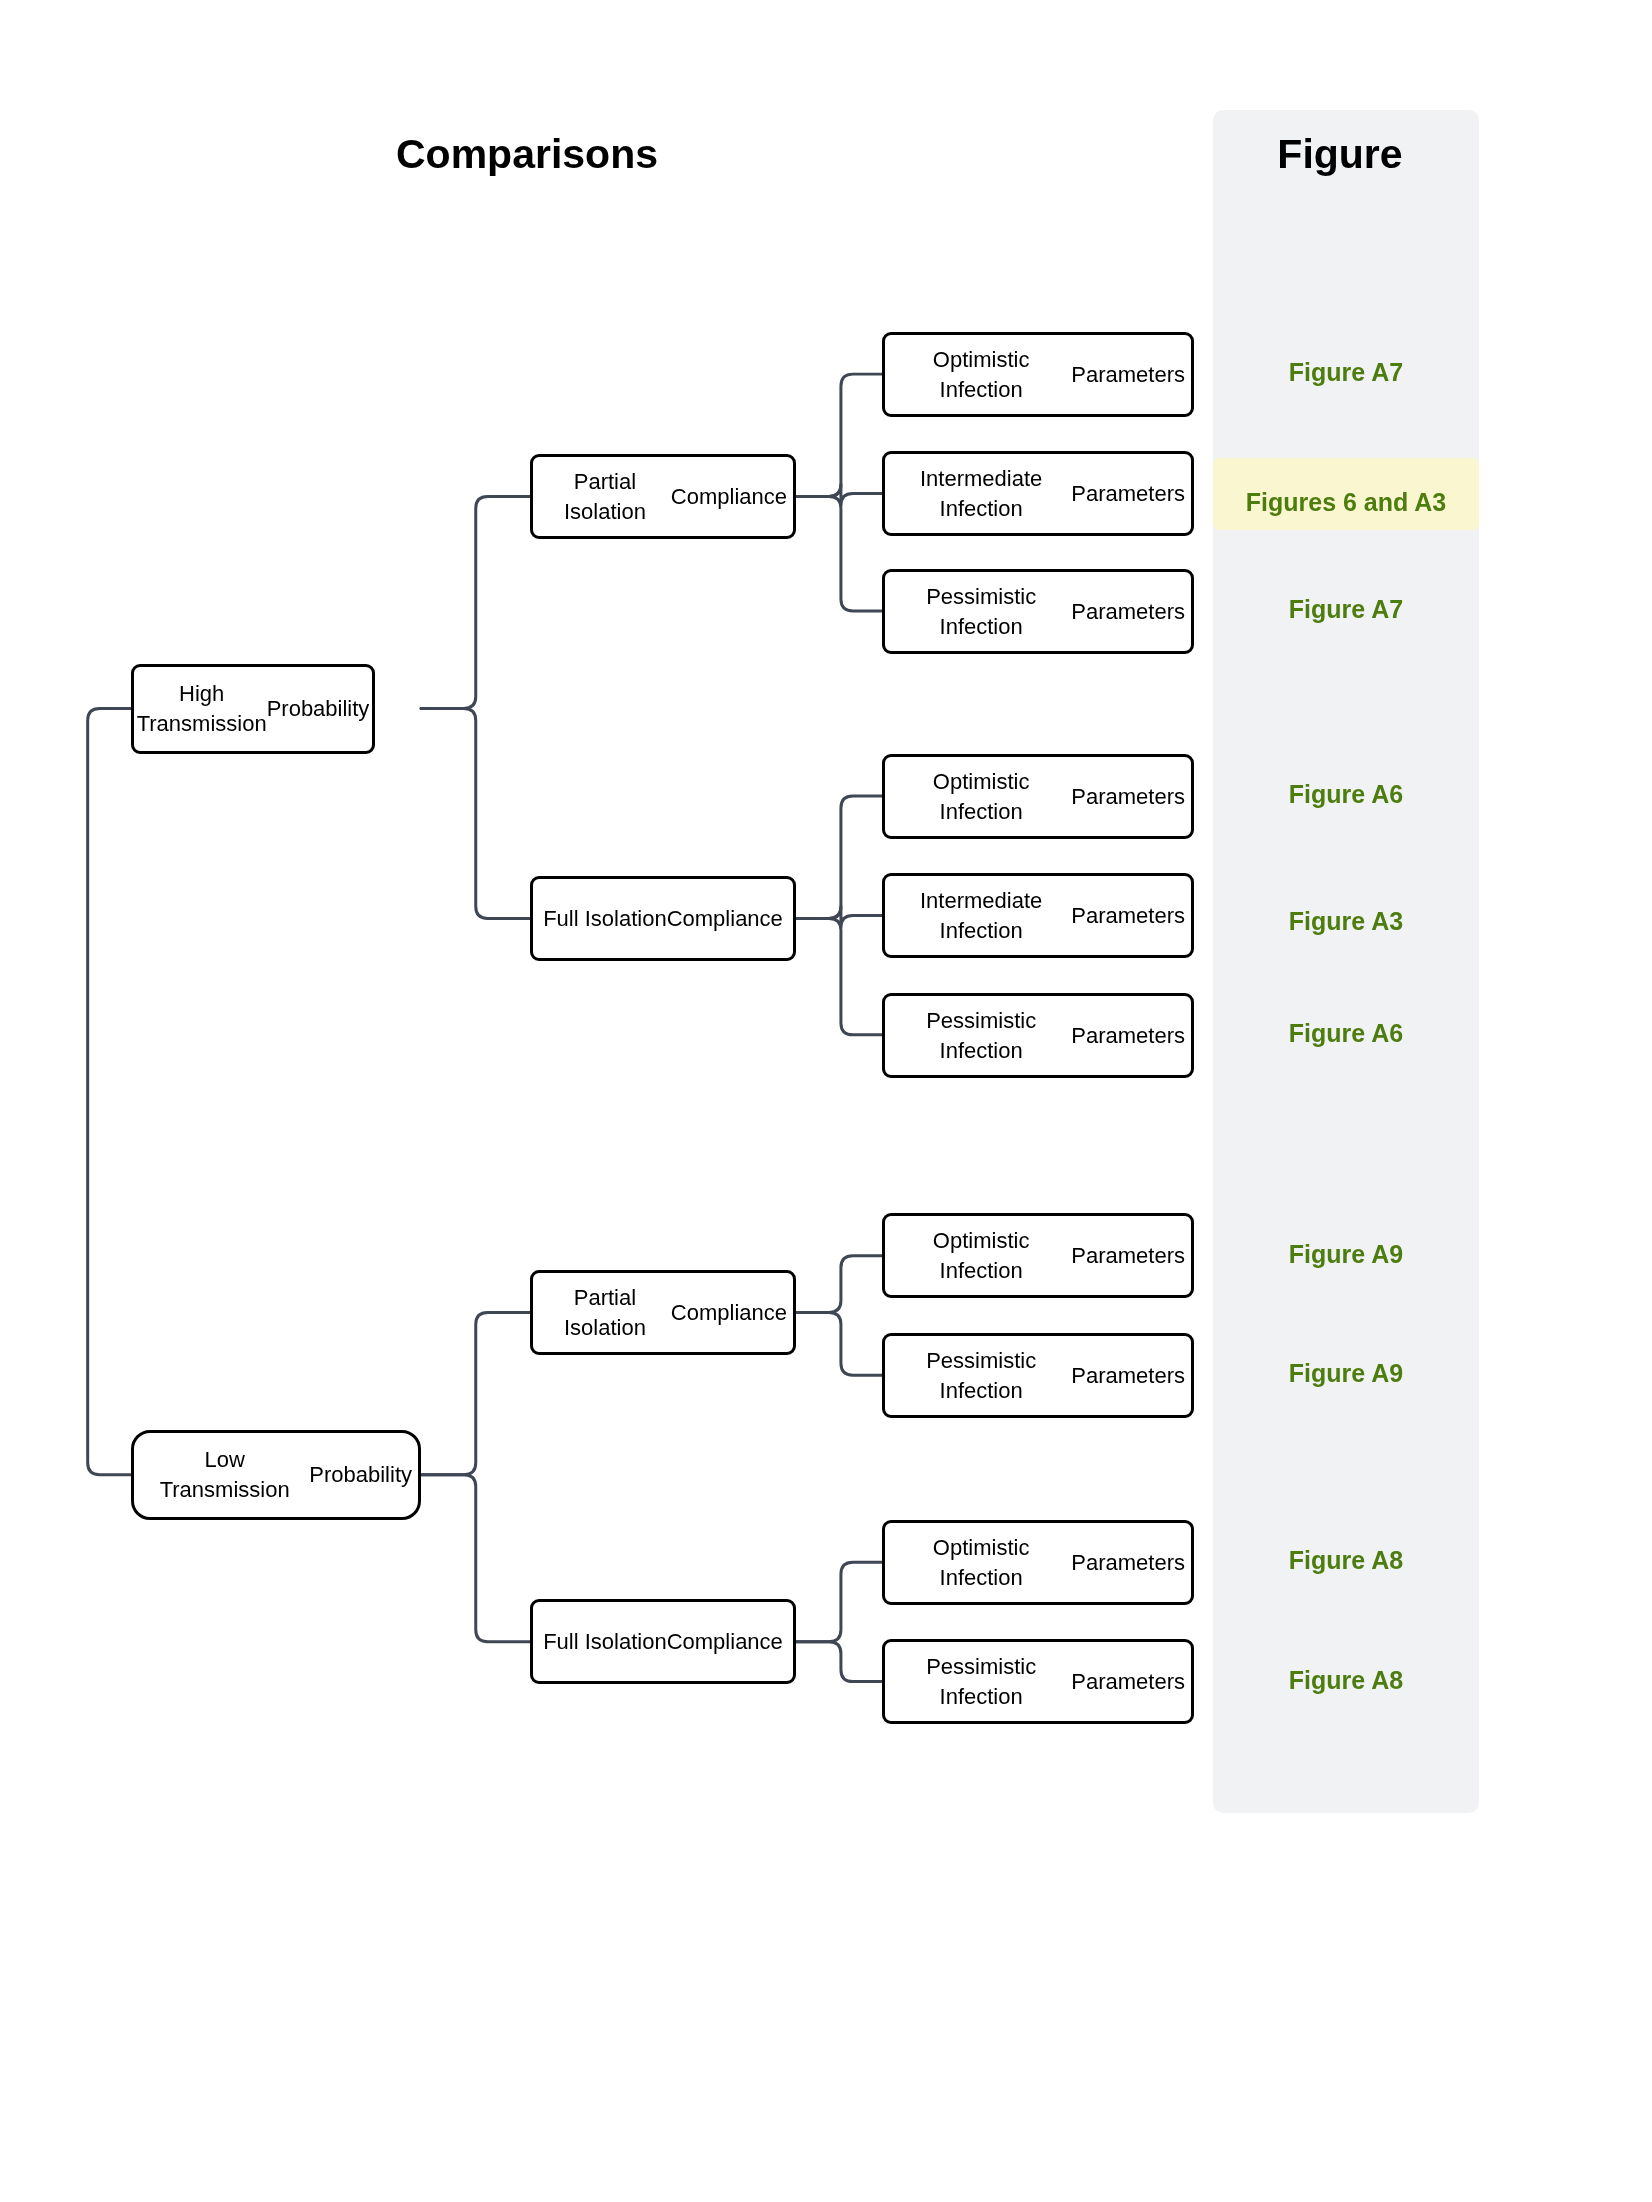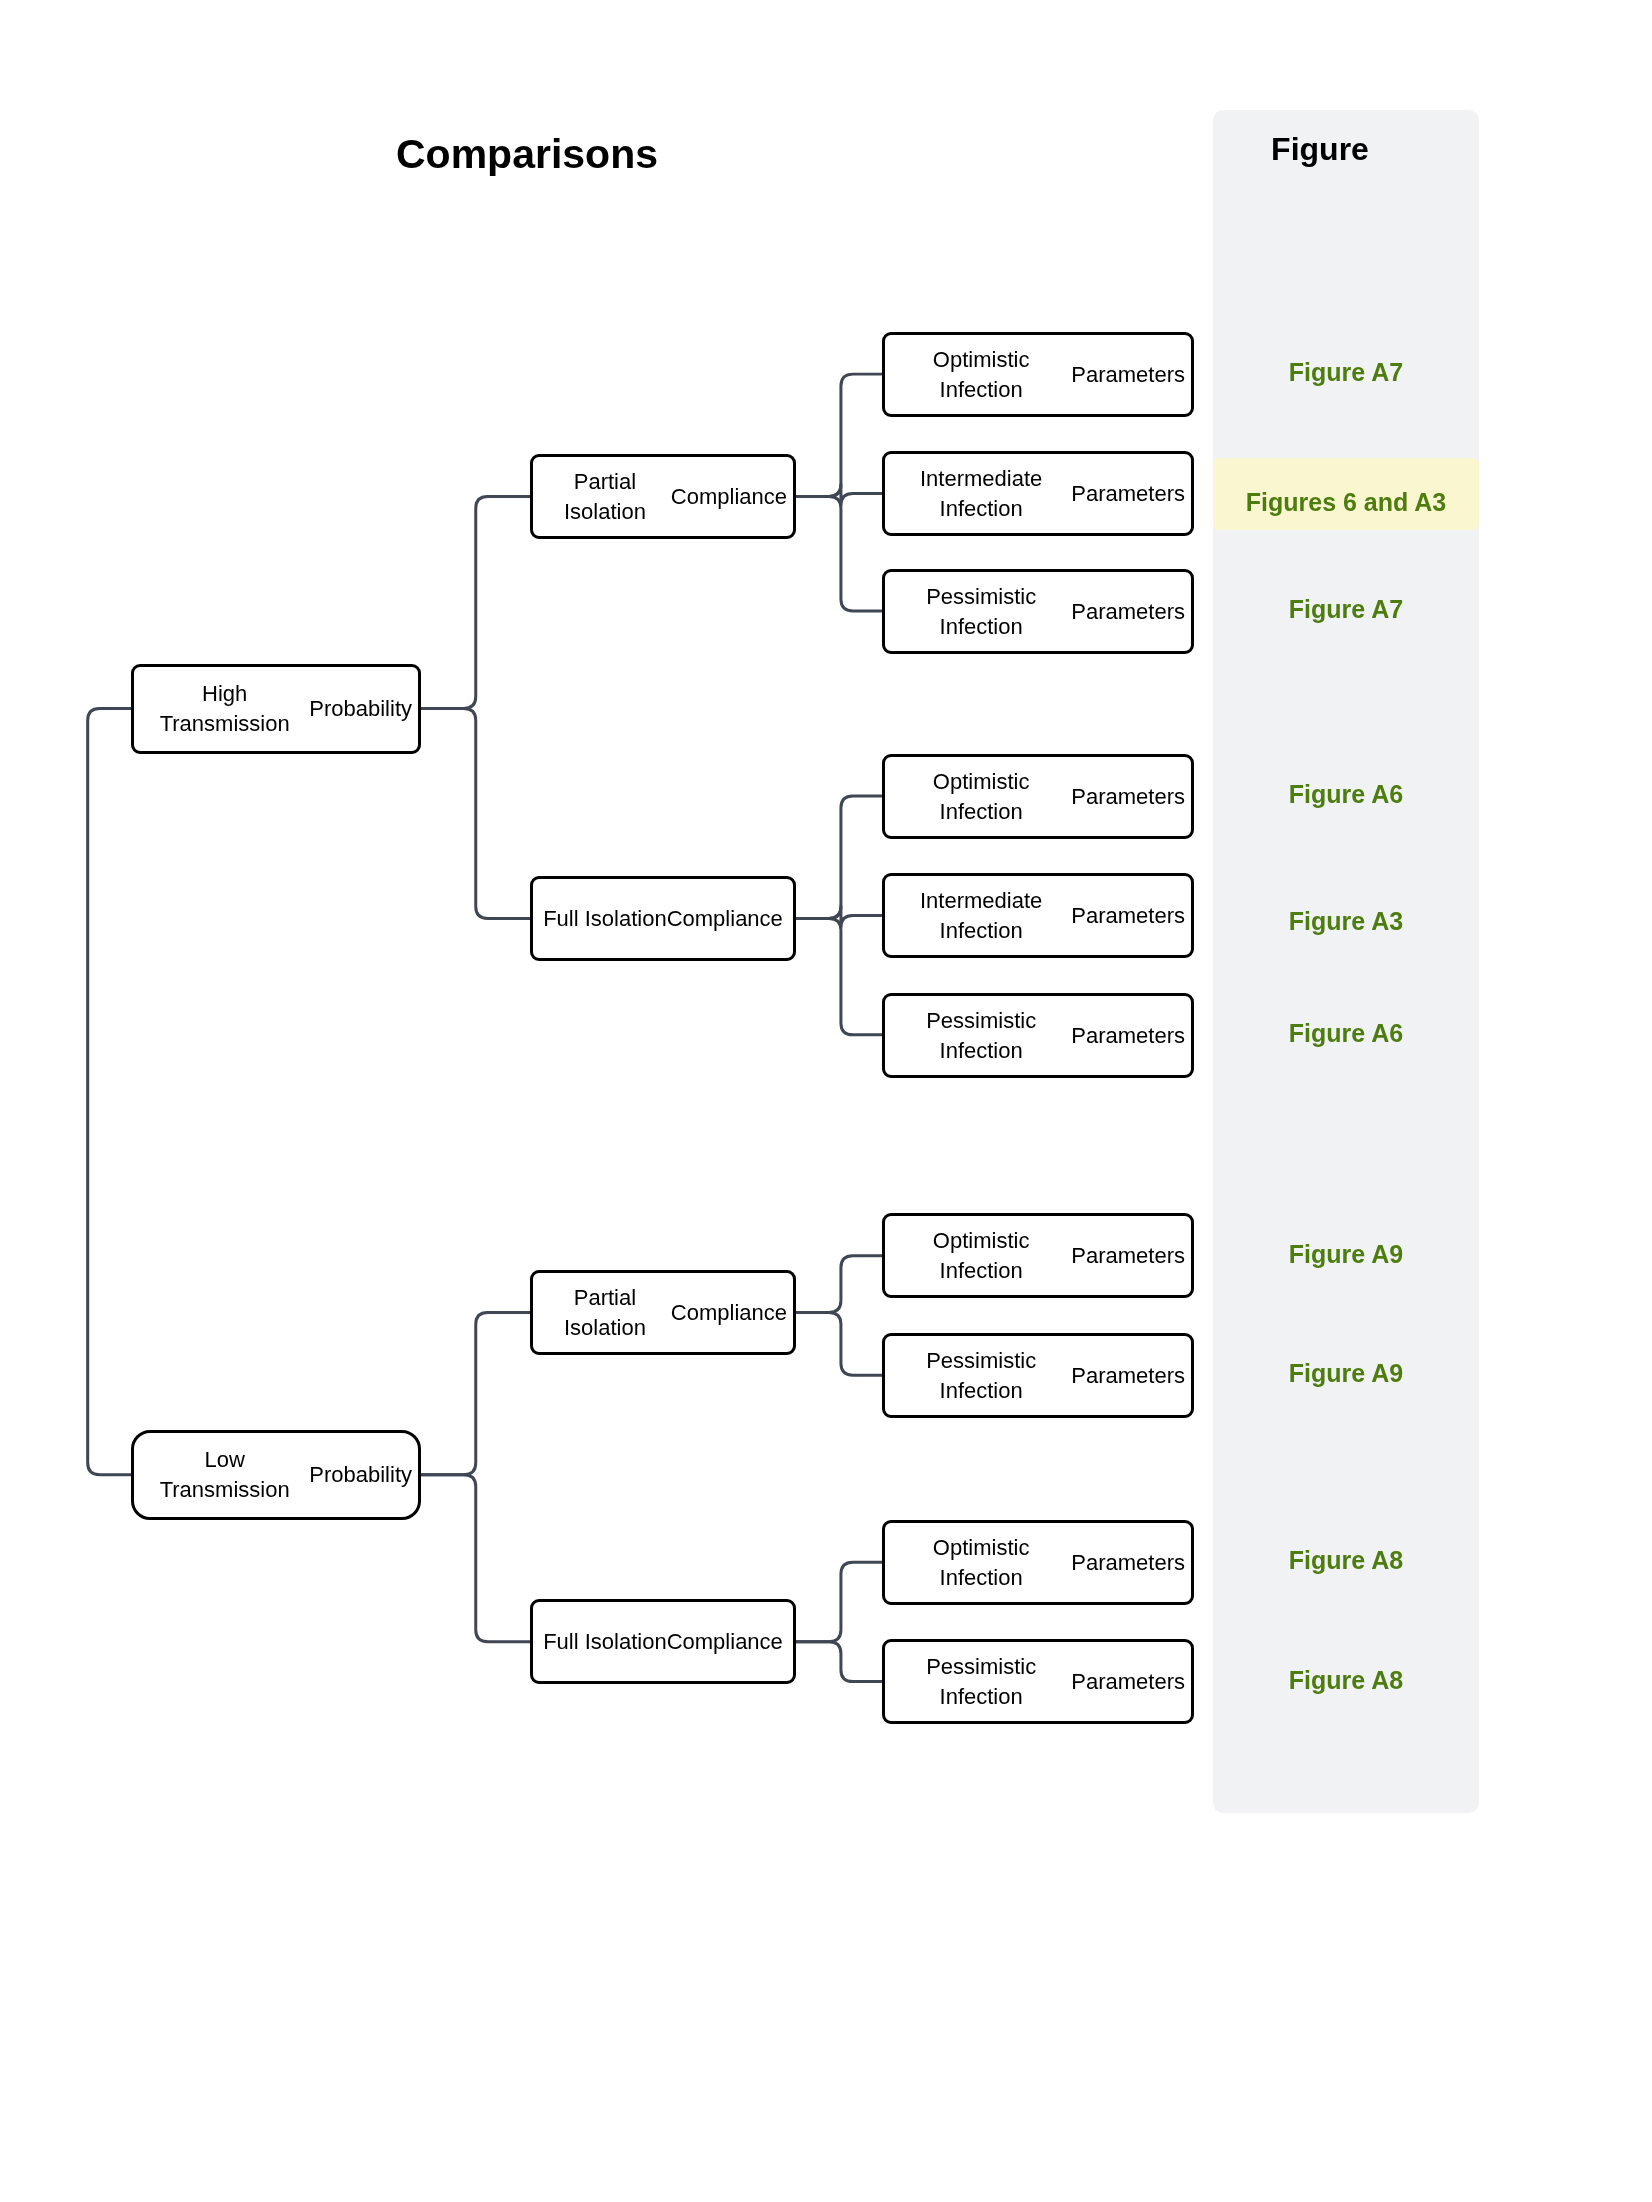--- a/index.html
+++ b/index.html
@@ -46,21 +46,22 @@
   #header-comparisons {
     left: 328px;
     top: 131px;
     width: 398px;
     font-size: 41px;
   }
   #header-figure {
     left: 1213px;
     top: 131px;
     width: 214px;
-    font-size: 32px;
+    font-size: 41px;
+    padding-left: 20px;
   }
   
   .fig-label {
     position: absolute;
     left: 1213px;
     width: 266px;
     text-align: center;
     font-size: 25px;
     font-weight: bold;
     color: #4d7c0f;
@@ -119,21 +120,21 @@
       <path d="M 800 1319 H 833 Q 845 1319 845 1331 V 1370 Q 845 1382 857 1382 H 886" fill="none" stroke="#3f4654" stroke-width="3" stroke-linecap="round" stroke-linejoin="round"></path>
       <path d="M 423 1482 H 466 Q 478 1482 478 1494 V 1638 Q 478 1650 490 1650 H 533" fill="none" stroke="#3f4654" stroke-width="3" stroke-linecap="round" stroke-linejoin="round"></path>
       <path d="M 800 1650 H 833 Q 845 1650 845 1638 V 1582 Q 845 1570 857 1570 H 886" fill="none" stroke="#3f4654" stroke-width="3" stroke-linecap="round" stroke-linejoin="round"></path>
       <path d="M 800 1650 H 833 Q 845 1650 845 1662 V 1678 Q 845 1690 857 1690 H 886" fill="none" stroke="#3f4654" stroke-width="3" stroke-linecap="round" stroke-linejoin="round"></path>
     </svg>
 
   <div class="col-header" id="header-comparisons">Comparisons</div>
   <div class="col-header" id="header-figure">Figure</div>
 
   <div id="node-layer">
-      <div class="node" style="left: 131px; top: 664px; width: 290px; height: 90px;">
+      <div class="node" style="left: 131px; top: 664px; width: 244px; height: 90px;">
         <span>High Transmission</span>
         <span>Probability</span>
       </div>
       <div class="node" style="left: 530px; top: 454px; width: 266px; height: 85px;">
         <span>Partial Isolation</span>
         <span>Compliance</span>
       </div>
       <div class="node" style="left: 882px; top: 332px; width: 312px; height: 85px;">
         <span>Optimistic Infection</span>
         <span>Parameters</span>

